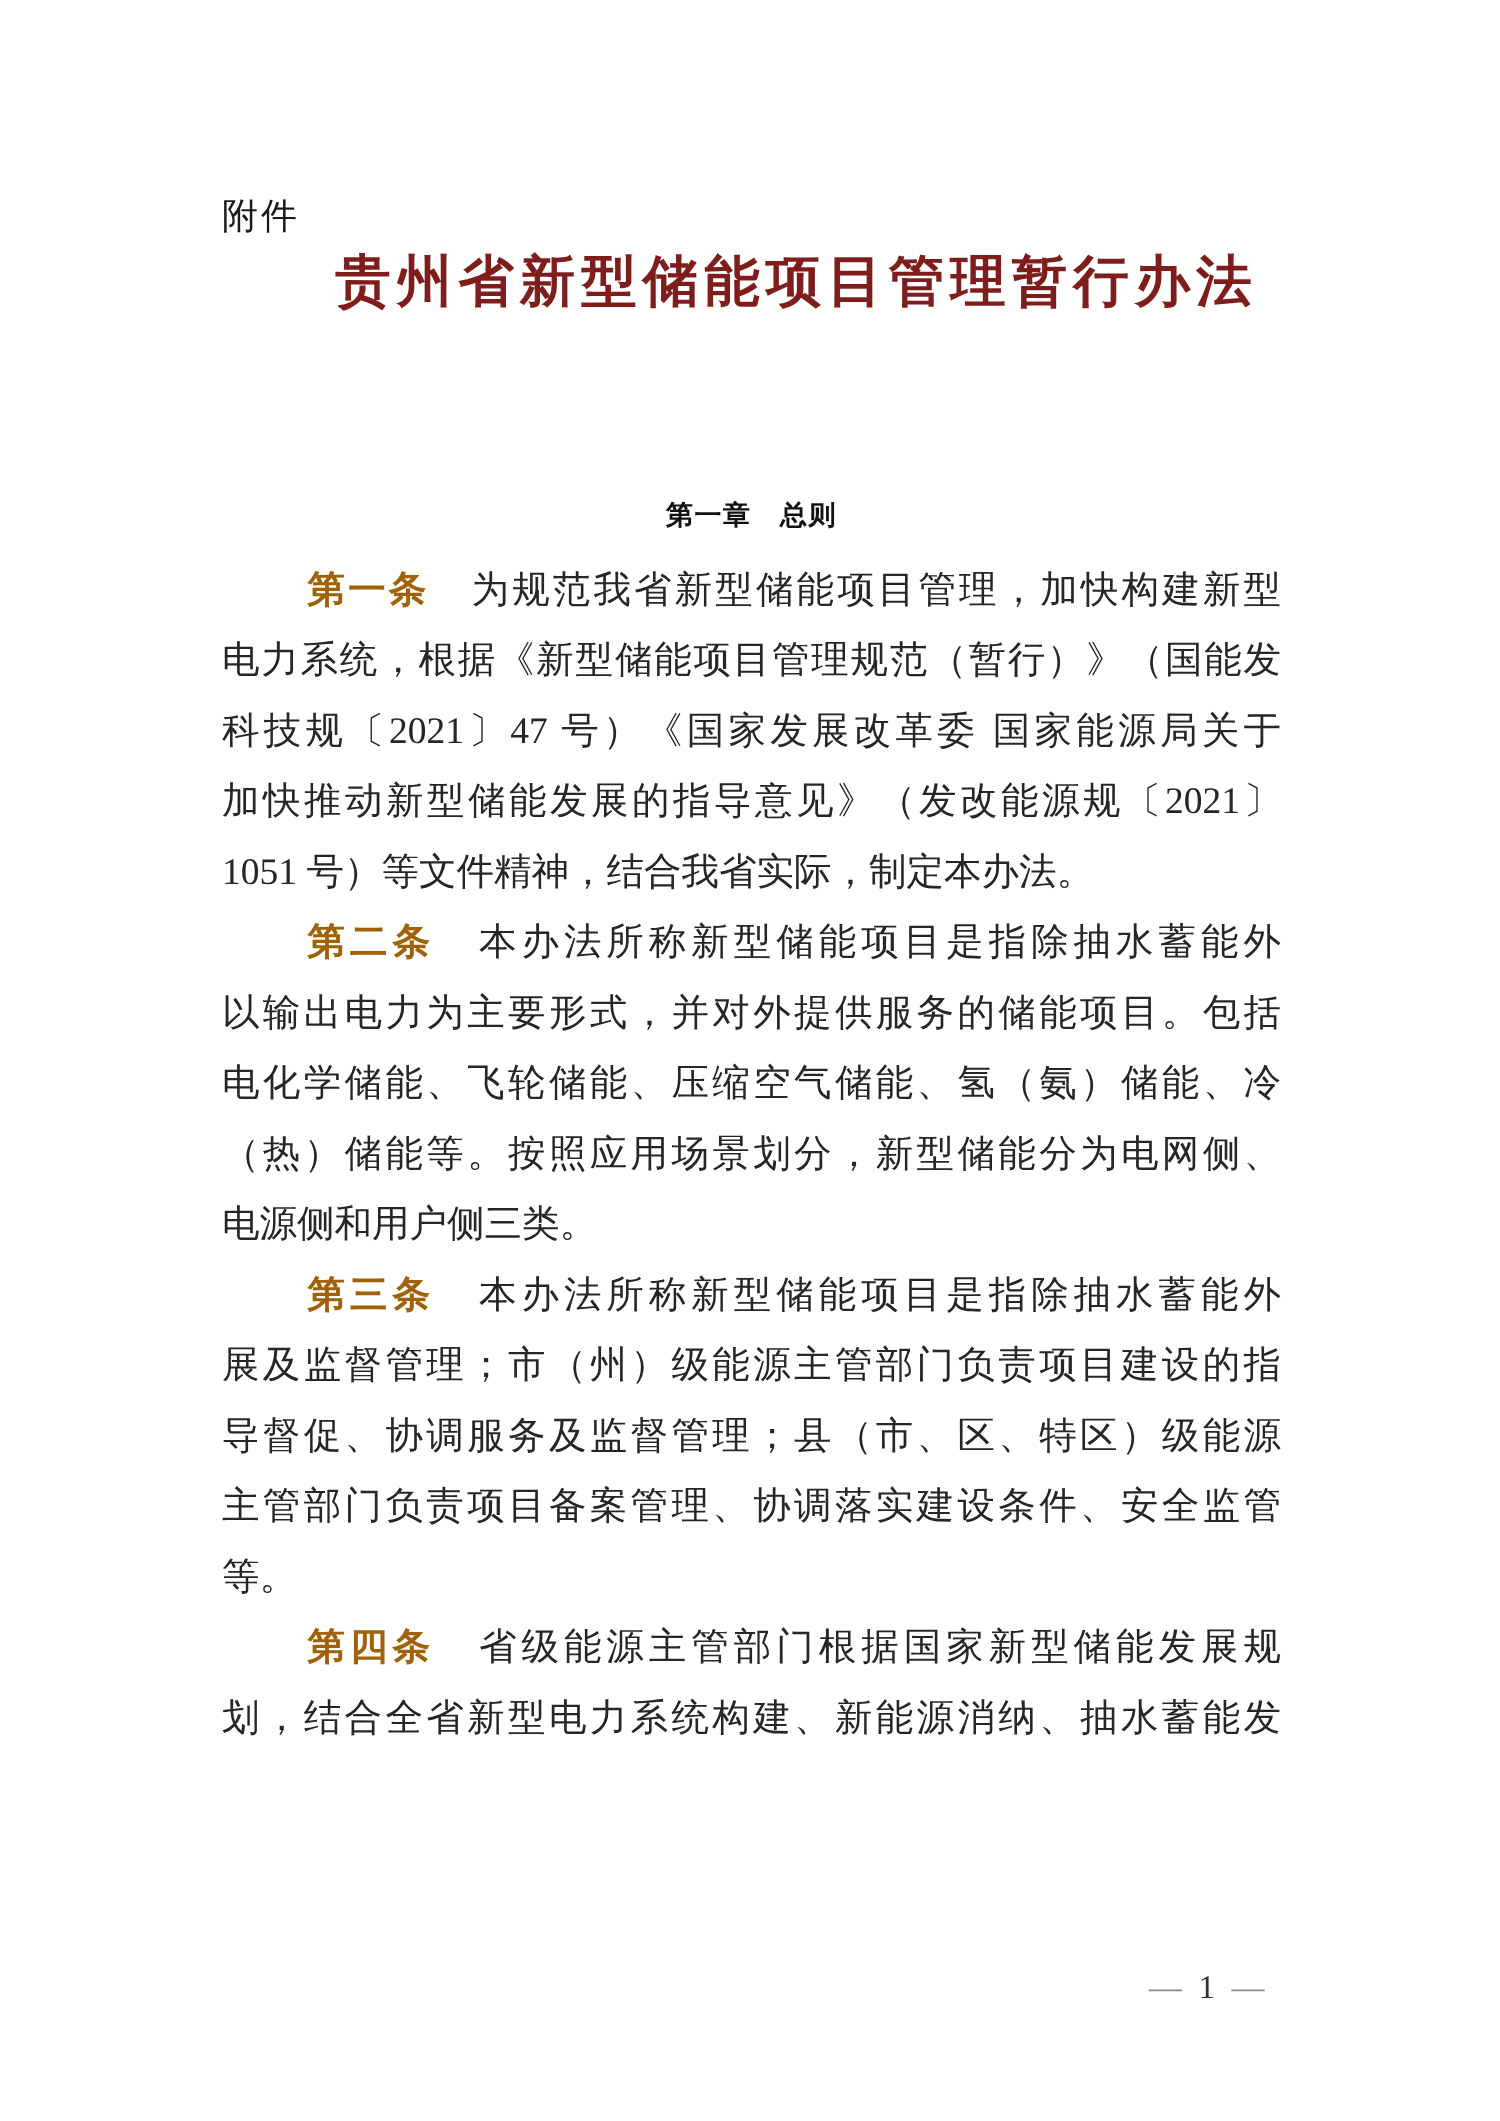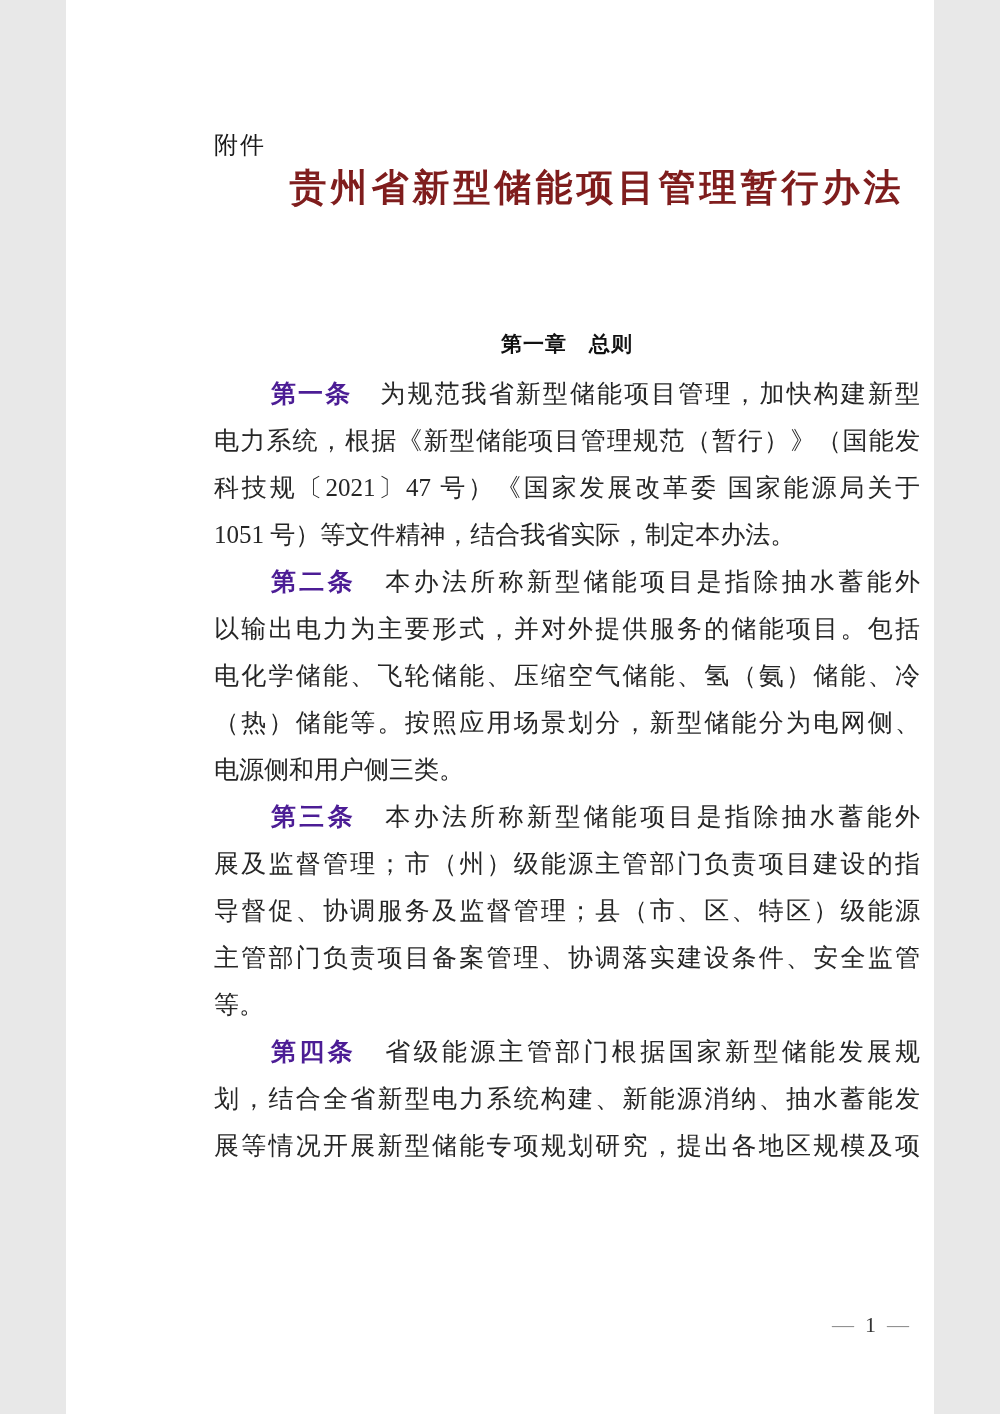--- a/index.html
+++ b/index.html
@@ -2,21 +2,21 @@
 <html><head>
 <meta charset="utf-8">
 <style>
   html, body {
     margin: 0;
     padding: 0;
     background: #e8e8e8;
   }
   .page {
     position: relative;
-    width: 868px;
+    width: 1000px;
     height: 1414px;
     margin: 0 auto;
     background: #ffffff;
     overflow: hidden;
     color: #222;
   }
   .attachment-label {
     position: absolute;
     left: 148px;
     top: 128px;
@@ -49,42 +49,42 @@
     font-size: 25px;
     color: #262626;
   }
   .chapter {
     height: 47px;
     line-height: 47px;
     margin: 12px 0 3px 0;
     text-align: center;
     font-family: "Liberation Sans", "DejaVu Sans", sans-serif;
     font-weight: 700;
-    font-size: 21px;
+    font-size: 18px;
     color: #111;
     letter-spacing: 1px;
   }
   .line {
     height: 47px;
     line-height: 47px;
     overflow: hidden;
     text-align: left;
   }
   .line.justify {
     text-align: justify;
     text-align-last: justify;
     text-justify: inter-character;
   }
   .line.indent {
     text-indent: 57px;
   }
   .art {
     font-family: "Liberation Sans", "DejaVu Sans", sans-serif;
     font-weight: 700;
-    color: #4c1d95;
+    color: #a16207;
     margin-top: 12px;
   }
   .art-gap {
     display: inline-block;
     width: 26px;
   }
   .page-footer {
     position: absolute;
     left: 148px;
     top: 1310px;
@@ -108,31 +108,31 @@
 
   <div class="attachment-label">附件</div>
 
   <div class="doc-title">贵州省新型储能项目管理暂行办法</div>
 
   <div class="text-flow">
       <div class="chapter">第一章　总则</div>
       <div class="line justify indent"><span class="art">第一条</span><span class="art-gap"></span><span>为规范我省新型储能项目管理，加快构建新型</span></div>
       <div class="line justify"><span>电力系统，根据《新型储能项目管理规范（暂行）》（国能发</span></div>
       <div class="line justify"><span>科技规〔2021〕47 号）《国家发展改革委 国家能源局关于</span></div>
+      <div class="line justify"><span>加快推动新型储能发展的指导意见》（发改能源规〔2021〕</span></div>
       <div class="line"><span>1051 号）等文件精神，结合我省实际，制定本办法。</span></div>
       <div class="line justify indent"><span class="art">第二条</span><span class="art-gap"></span><span>本办法所称新型储能项目是指除抽水蓄能外</span></div>
       <div class="line justify"><span>以输出电力为主要形式，并对外提供服务的储能项目。包括</span></div>
       <div class="line justify"><span>电化学储能、飞轮储能、压缩空气储能、氢（氨）储能、冷</span></div>
       <div class="line justify"><span>（热）储能等。按照应用场景划分，新型储能分为电网侧、</span></div>
       <div class="line"><span>电源侧和用户侧三类。</span></div>
       <div class="line justify indent"><span class="art">第三条</span><span class="art-gap"></span><span>本办法所称新型储能项目是指除抽水蓄能外</span></div>
       <div class="line justify"><span>展及监督管理；市（州）级能源主管部门负责项目建设的指</span></div>
       <div class="line justify"><span>导督促、协调服务及监督管理；县（市、区、特区）级能源</span></div>
       <div class="line justify"><span>主管部门负责项目备案管理、协调落实建设条件、安全监管</span></div>
       <div class="line"><span>等。</span></div>
       <div class="line justify indent"><span class="art">第四条</span><span class="art-gap"></span><span>省级能源主管部门根据国家新型储能发展规</span></div>
       <div class="line justify"><span>划，结合全省新型电力系统构建、新能源消纳、抽水蓄能发</span></div>
-      <div class="line justify"><span>展等情况开展新型储能专项规划研究，提出各地区规模及项</span></div>
     </div>
 
   <div class="page-footer"><span class="dash">—</span><span>1</span><span class="dash">—</span></div>
 
 </div>
 
 </body></html>

